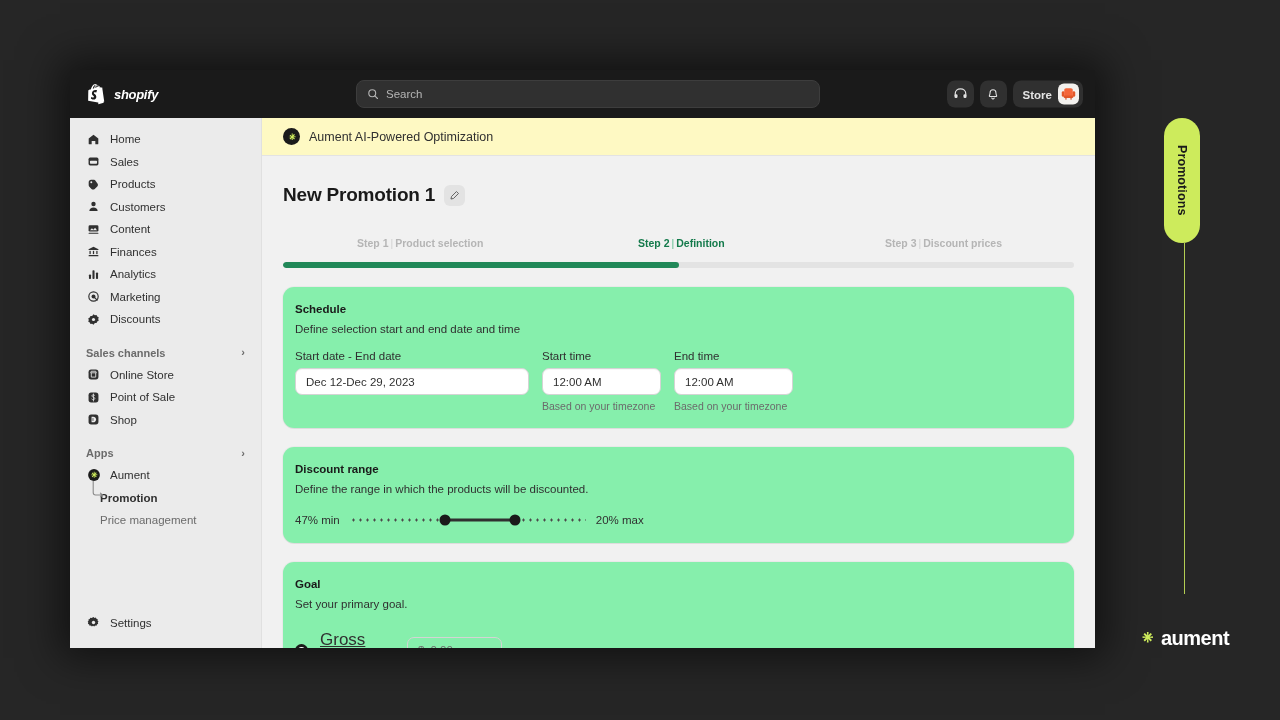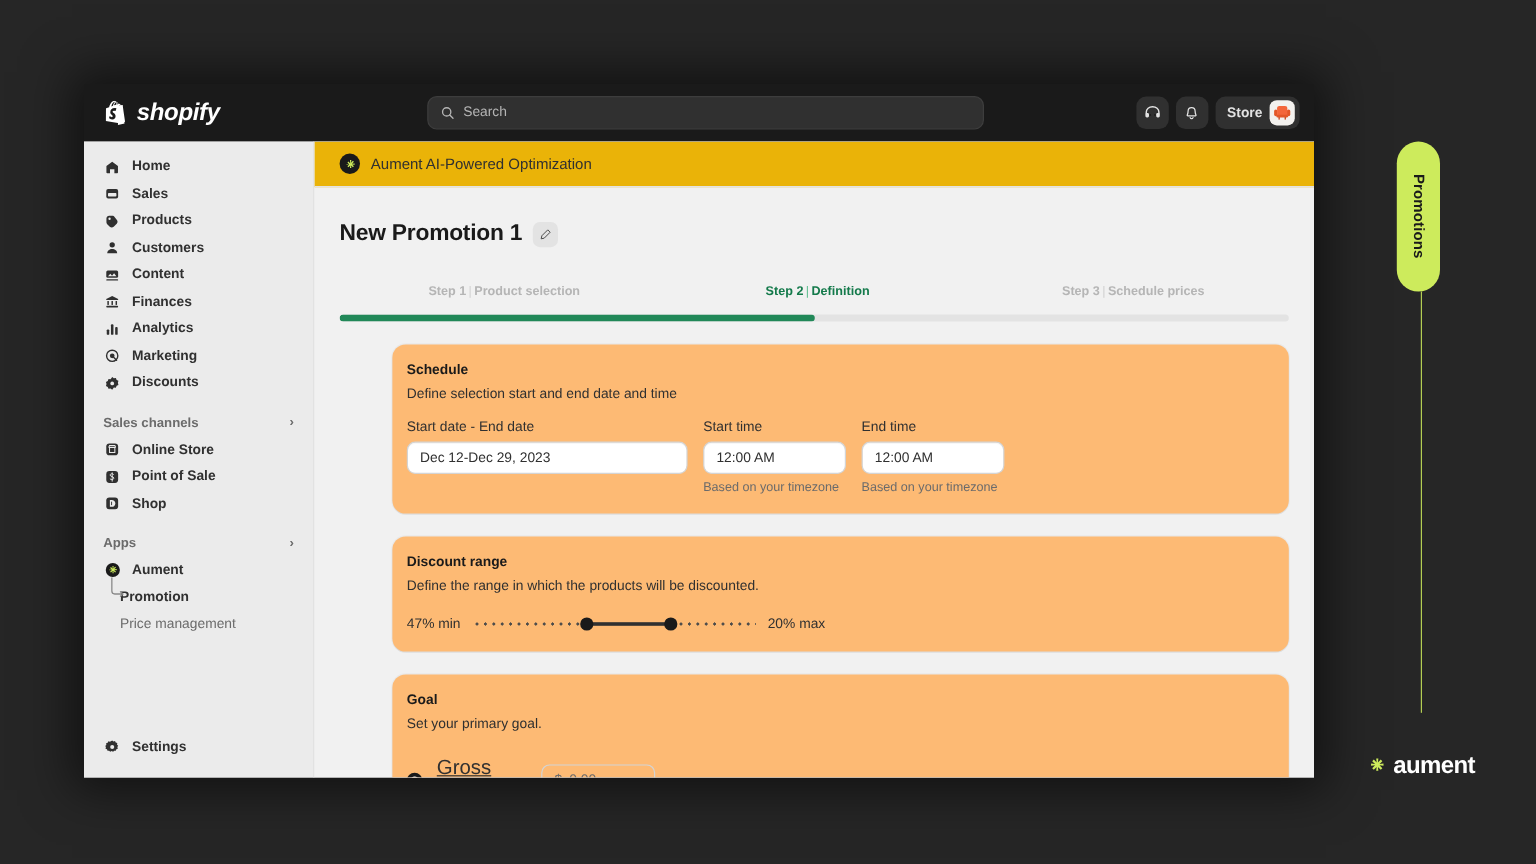--- a/index.html
+++ b/index.html
@@ -29,21 +29,21 @@
     height: 48px; background: #1a1a1a;
     display: flex; align-items: center;
     padding: 0 12px 0 18px;
     position: relative;
   }
   .brand { display: flex; align-items: center; gap: 7px; width: 268px; }
   .brand-mark {
     width: 19px; height: 21px; display: block; flex: 0 0 auto;
   }
   .brand-text {
-    color: #fff; font-size: 20px; font-weight: 700;
+    color: #fff; font-size: 13px; font-weight: 700;
     font-style: italic; letter-spacing: -.3px;
   }
   .search {
     width: 464px; height: 28px;
     background: #303030; border: 1px solid #3d3d3d; border-radius: 8px;
     display: flex; align-items: center; gap: 7px; padding: 0 10px;
   }
   .search svg { flex: 0 0 auto; }
   .search-ph { color: #b5b5b5; font-size: 11.5px; }
   .top-right {
@@ -70,21 +70,21 @@
 
   
   .sidebar {
     width: 192px; flex: 0 0 192px; background: #ebebeb;
     padding: 10px 8px 0 8px; position: relative;
     border-right: 1px solid #e0e0e0;
   }
   .nav-item {
     display: flex; align-items: center; gap: 9px;
     height: 22.5px; padding: 0 8px; border-radius: 7px;
-    color: #303030; font-size: 11.5px; font-weight: 700;
+    color: #303030; font-size: 11.5px; font-weight: 400;
   }
   .nav-item .ico { width: 15px; height: 15px; flex: 0 0 15px; display: flex; align-items: center; justify-content: center; }
   .nav-group {
     display: flex; align-items: center; justify-content: space-between;
     padding: 0 8px; height: 22px; margin-top: 11px;
   }
   .nav-group span { color: #6b6b6b; font-size: 11px; font-weight: 600; }
   .chev { color: #8a8a8a; font-size: 11px; line-height: 1; }
   .sub-wrap { position: relative; }
   .nav-sub {
@@ -96,21 +96,21 @@
   .elbow { position: absolute; left: 14px; top: -6px; width: 12px; height: 17px; pointer-events: none; }
   .settings {
     position: absolute; left: 8px; right: 8px; bottom: 14px;
   }
 
   
   .main { flex: 1 1 auto; background: #f1f1f1; position: relative; overflow: hidden; }
   .app-header {
     height: 38px; display: flex; align-items: center; gap: 9px;
     padding-left: 21px; border-bottom: 1px solid #e3e3e3;
-    background: #eab308;
+    background: #fef9c3;
   }
   .aument-badge {
     width: 17px; height: 17px; border-radius: 50%; background: #1a1a1a;
     display: flex; align-items: center; justify-content: center; flex: 0 0 17px;
   }
   .app-header-title { font-size: 12.5px; color: #303030; font-weight: 400; }
 
   .scroll { padding: 28px 21px 0 21px; }
 
   .title-row { display: flex; align-items: center; gap: 9px; }
@@ -133,24 +133,23 @@
   .step.active .num, .step.active .lbl { color: #147a4b; }
   .step.active .bar-sep { color: #5bbd8d; }
   .progress {
     margin-top: 11px; height: 6px; border-radius: 3px; background: #e3e3e3;
     overflow: hidden;
   }
   .progress-fill { height: 100%; background: #218858; border-radius: 3px; }
 
   
   .card {
-    background: #fdba74; border-radius: 11px; margin-top: 19px;
+    background: #86efac; border-radius: 11px; margin-top: 19px;
     padding: 16px 12px 16px 12px;
     box-shadow: 0 1px 0 rgba(0,0,0,.05), 0 0 0 1px rgba(0,0,0,.03);
-    margin-left: 44px;
   }
   .card-title { font-size: 11.5px; font-weight: 700; color: #1a1a1a; }
   .card-sub { font-size: 11.5px; color: #303030; margin-top: 8px; }
 
   .fields { display: flex; gap: 13px; margin-top: 15px; }
   .field-label { font-size: 11.5px; color: #303030; }
   .input {
     margin-top: 6px; height: 27px; border: 1px solid #d4d4d4; border-radius: 7px;
     background: #fff; display: flex; align-items: center; padding: 0 10px;
     font-size: 11.5px; color: #303030; box-shadow: 0 1px 0 rgba(0,0,0,.03) inset;
@@ -469,21 +468,21 @@
 
         <div class="stepper">
           <div class="steps">
             <div class="step s1">
               <span class="num">Step 1</span><span class="bar-sep">|</span><span class="lbl">Product selection</span>
             </div>
             <div class="step s2 active">
               <span class="num">Step 2</span><span class="bar-sep">|</span><span class="lbl">Definition</span>
             </div>
             <div class="step s3">
-              <span class="num">Step 3</span><span class="bar-sep">|</span><span class="lbl">Schedule prices</span>
+              <span class="num">Step 3</span><span class="bar-sep">|</span><span class="lbl">Discount prices</span>
             </div>
           </div>
           <div class="progress">
             <div class="progress-fill" id="progress-fill" style="width: 50%;"></div>
           </div>
         </div>
 
         <div class="card">
           <div class="card-title">Schedule</div>
           <div class="card-sub">Define selection start and end date and time</div>

